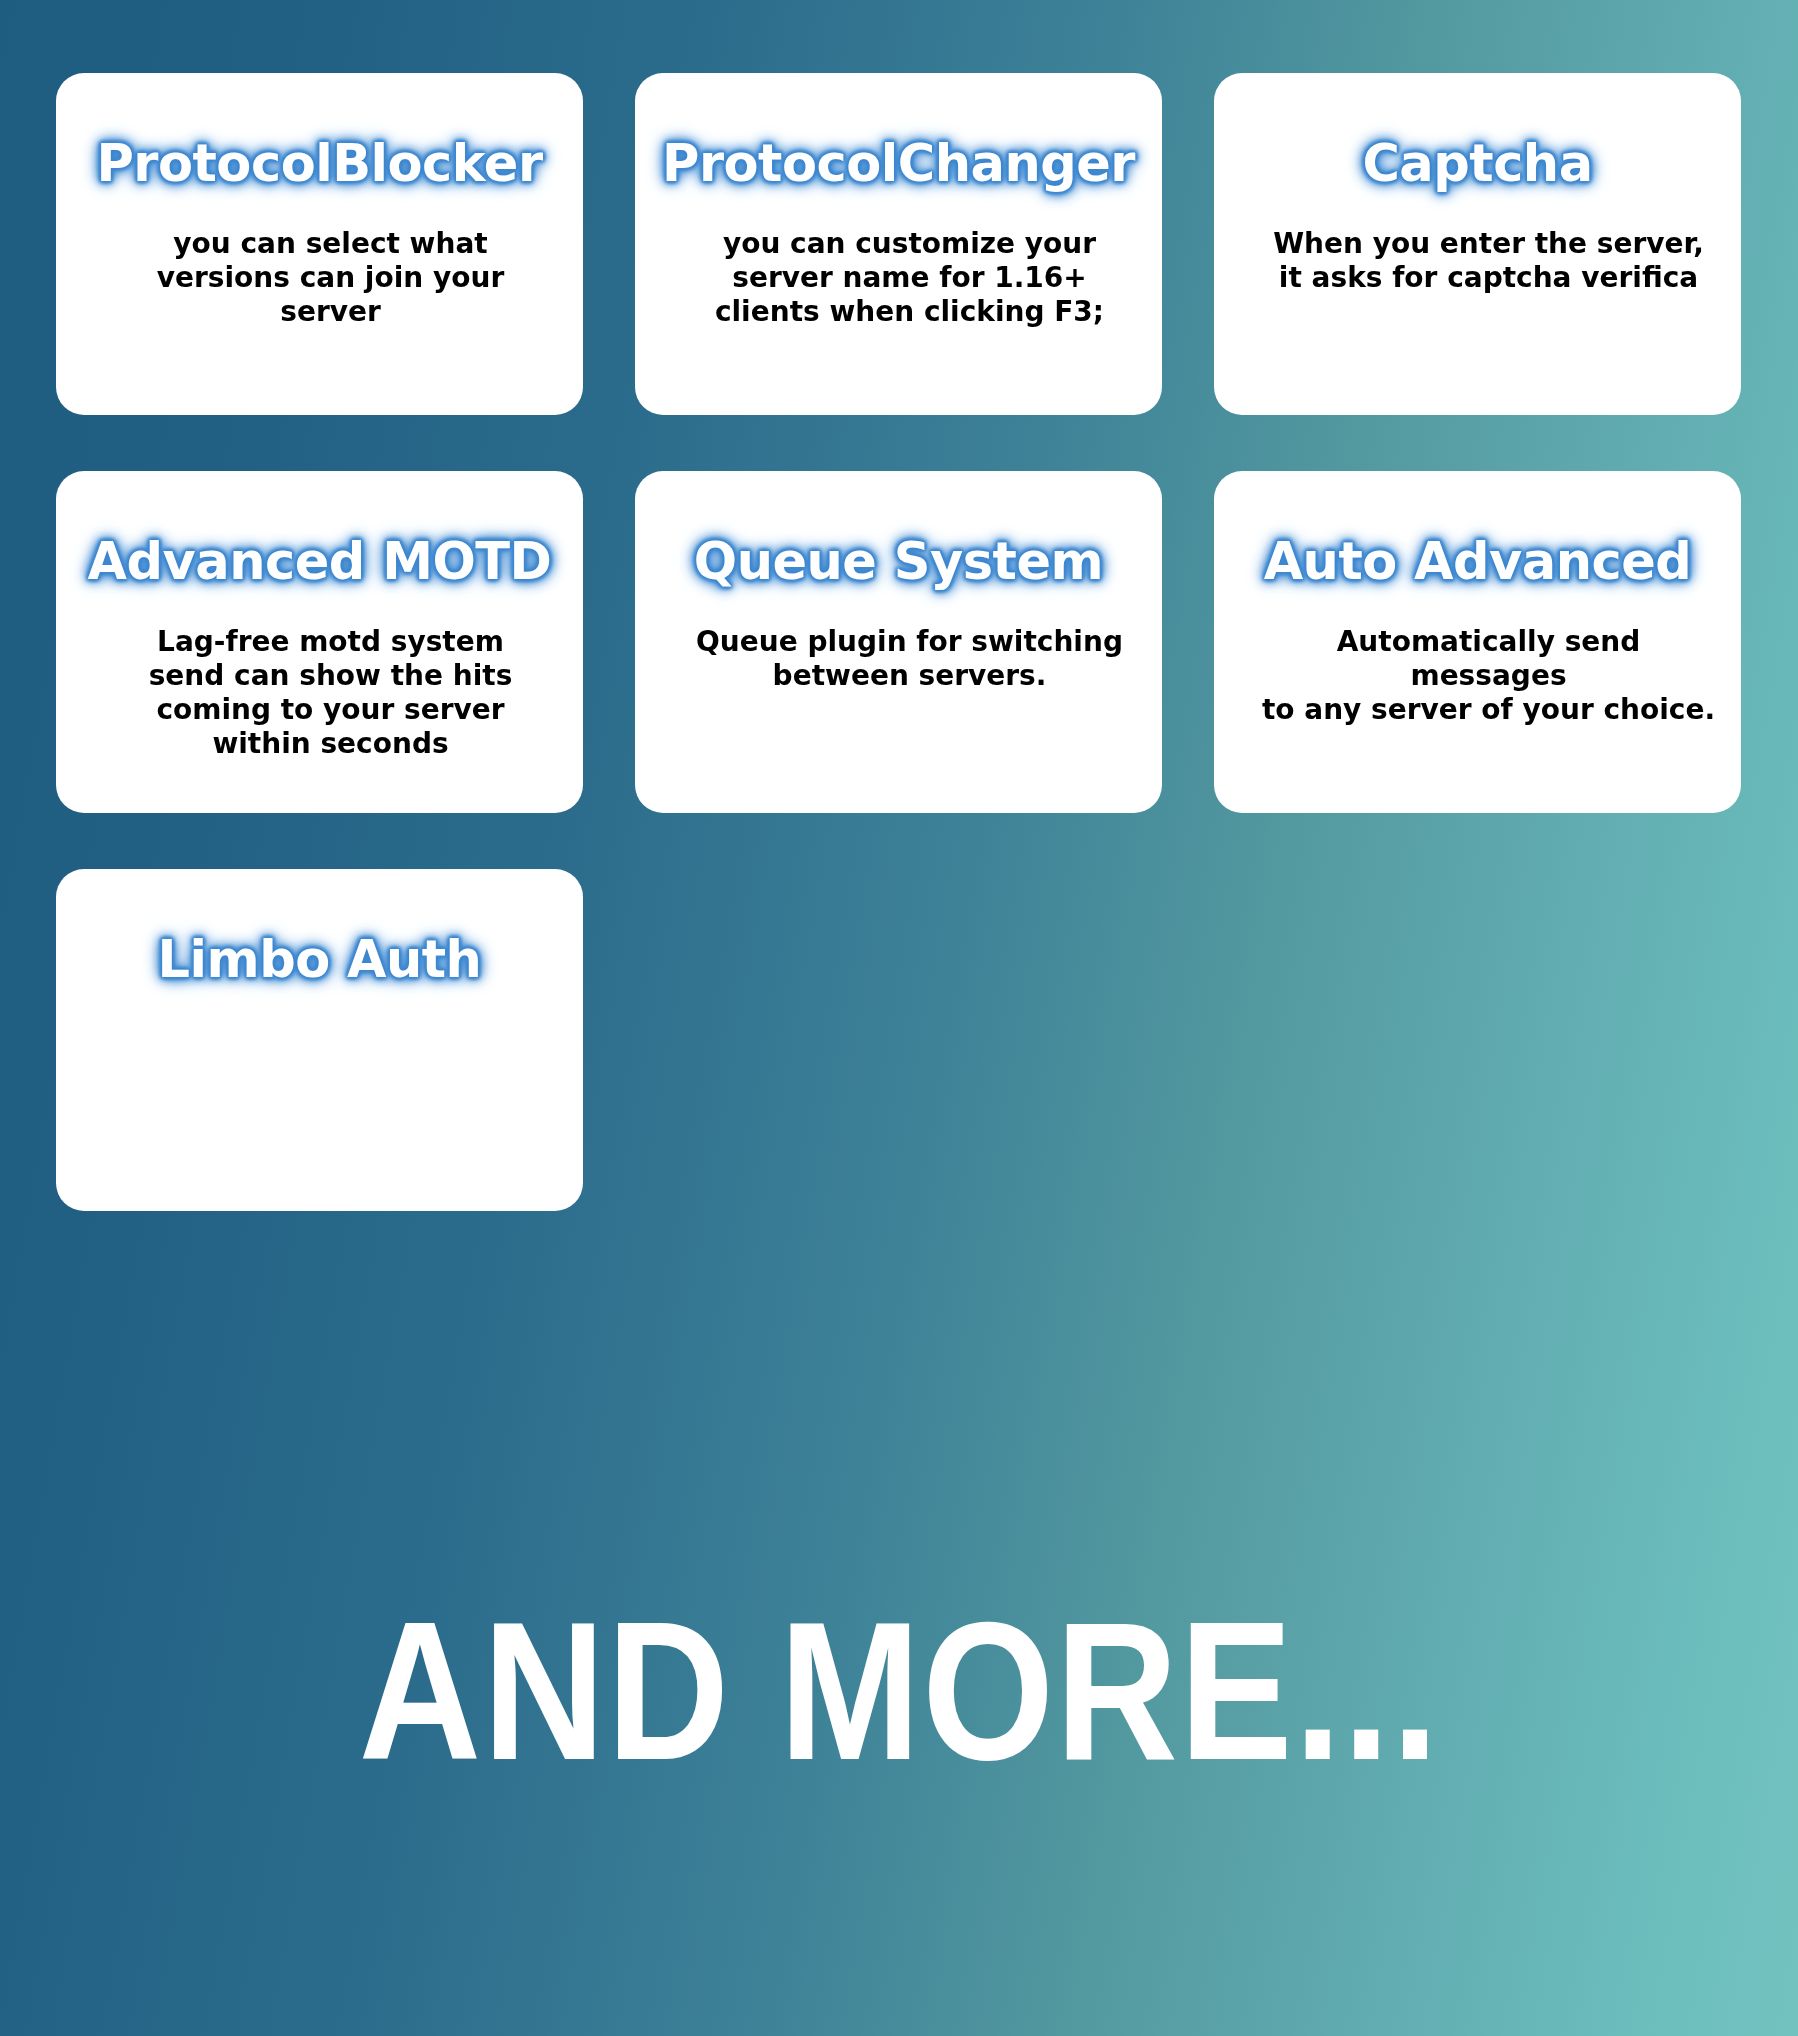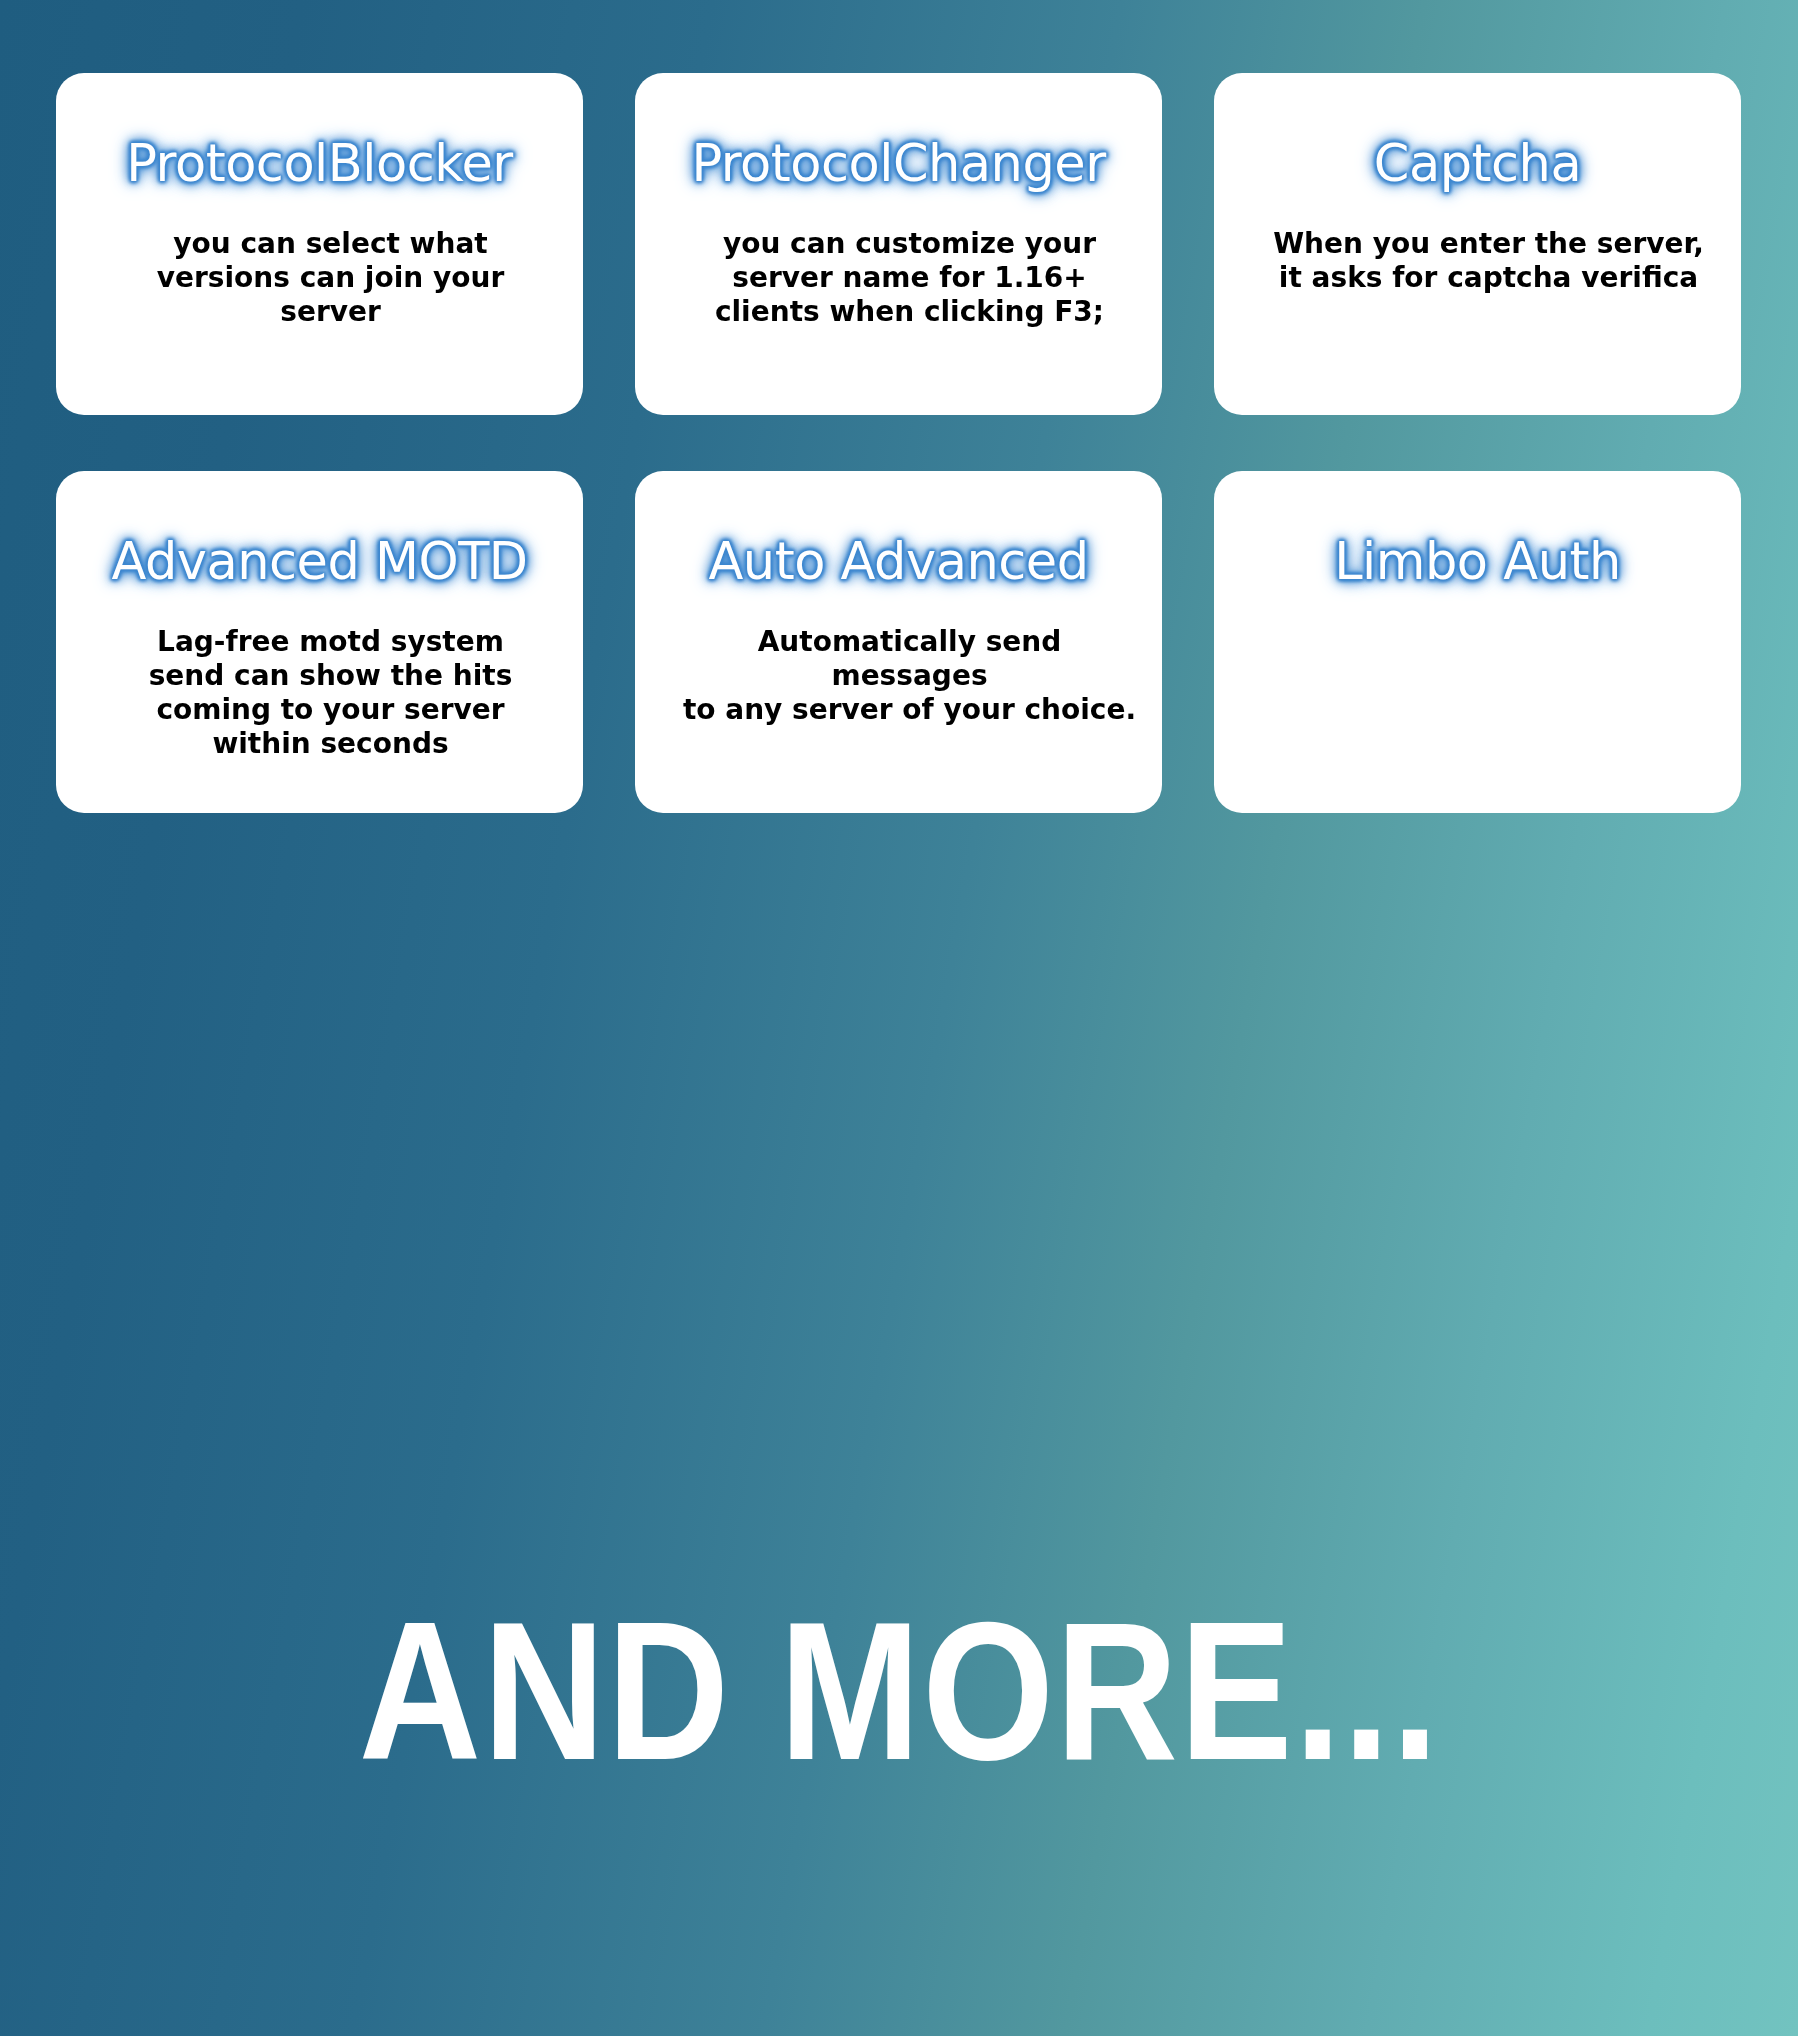--- a/index.html
+++ b/index.html
@@ -47,21 +47,21 @@
     box-sizing: border-box;
     padding: 28px 24px 24px 24px;
     display: flex;
     flex-direction: column;
     align-items: center;
     overflow: hidden;
   }
 
   .card-title {
     font-family: "DejaVu Sans", sans-serif;
-    font-weight: normal;
+    font-weight: bold;
     font-size: 51px;
     line-height: 1.05;
     color: #ffffff;
     text-align: center;
     letter-spacing: -0.5px;
     margin: 36px 0 0 0;
     padding: 0 5px;
     text-shadow:
        0 0 1.9px #3d87cf,
        0 0 3.7px #3d87cf,
@@ -138,20 +138,25 @@
     </div>
 
     <div class="card">
       <div class="card-title">Advanced MOTD</div>
       <div class="card-body">Lag-free motd system
 send can show the hits
 coming to your server
 within seconds</div>
     </div>
 
+    <div class="card">
+      <div class="card-title">Queue System</div>
+      <div class="card-body">Queue plugin for switching
+between servers.</div>
+    </div>
 
     <div class="card">
       <div class="card-title">Auto Advanced</div>
       <div class="card-body">Automatically send messages
 to any server of your choice.</div>
     </div>
 
 
     <div class="card">
       <div class="card-title">Limbo Auth</div>

